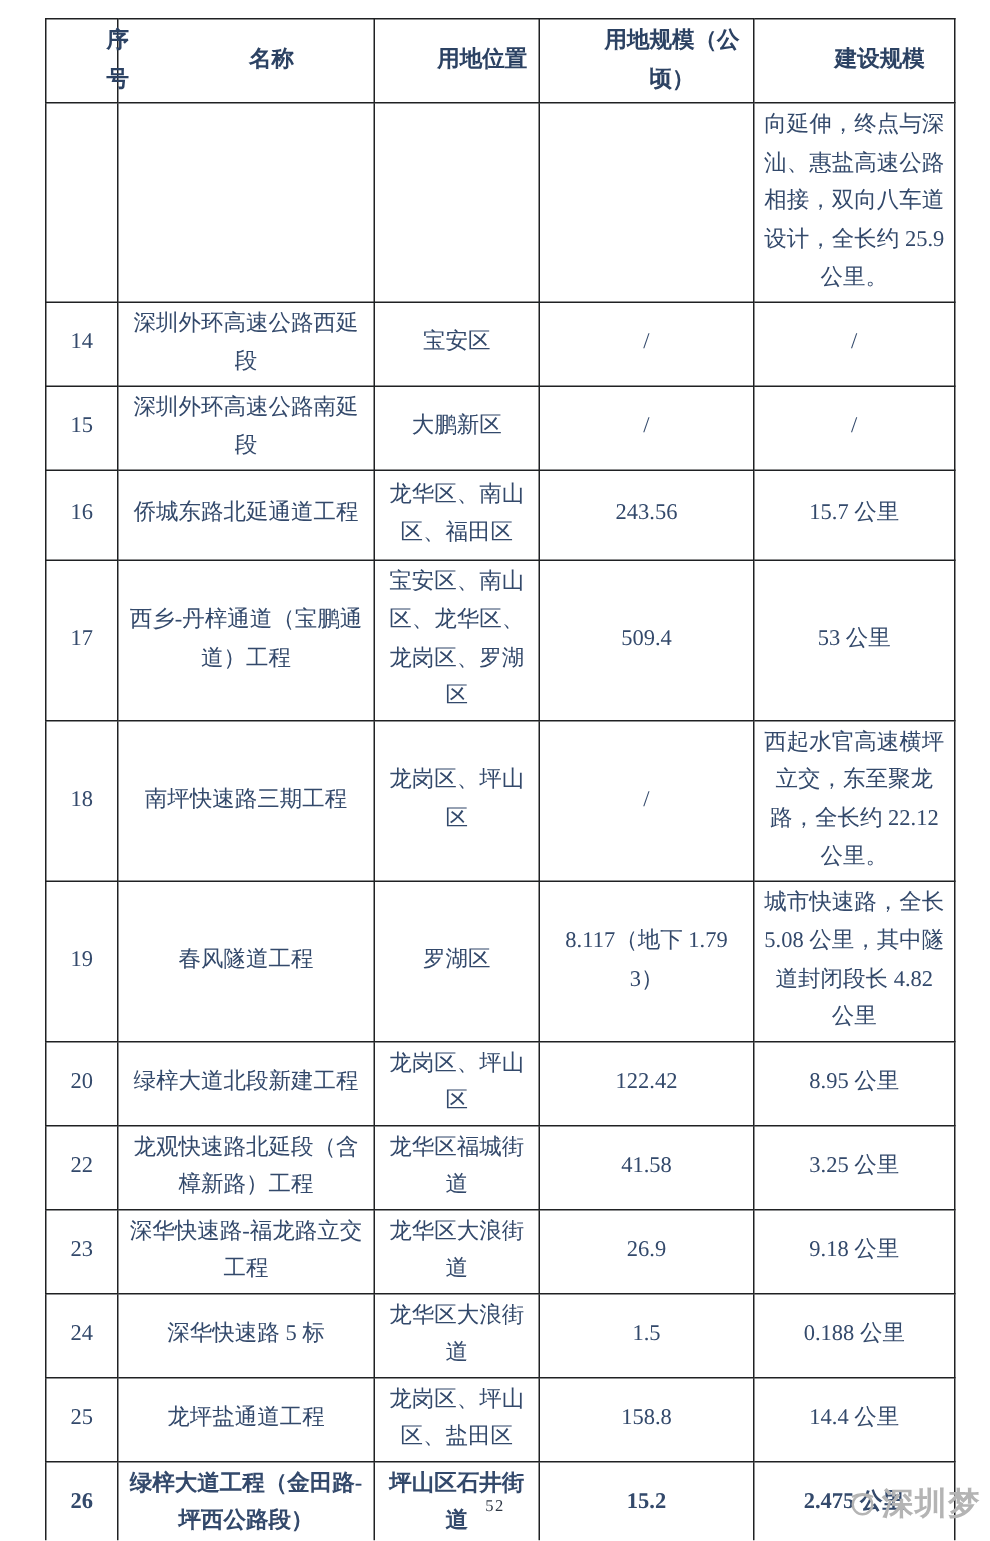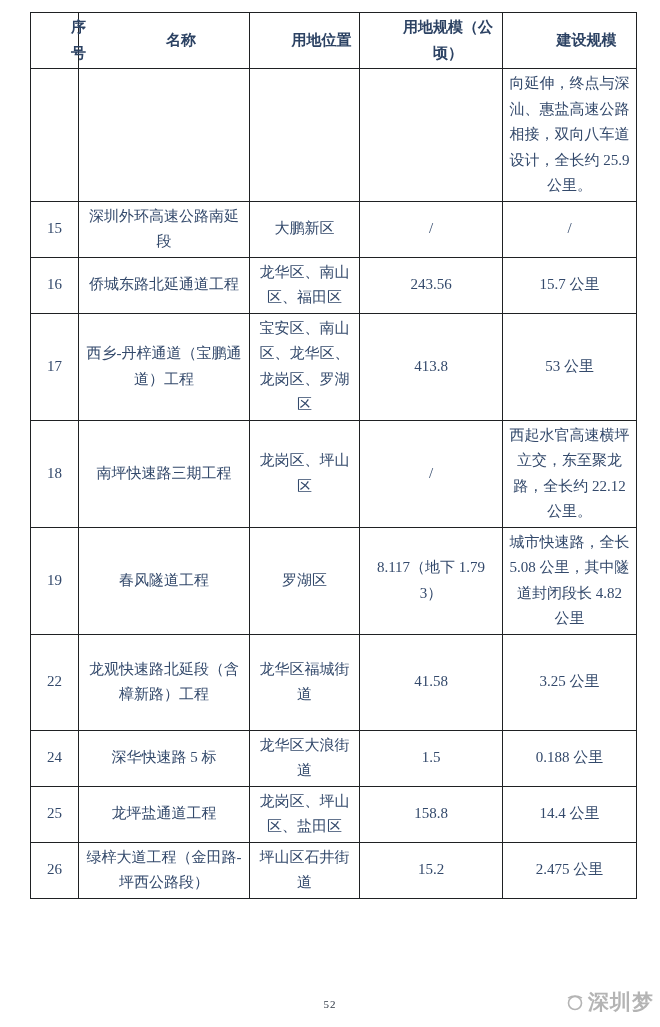--- a/index.html
+++ b/index.html
@@ -109,60 +109,81 @@
     </thead>
     <tbody>
         <tr>
           <td></td>
           <td></td>
           <td></td>
           <td></td>
           <td>向延伸，终点与深汕、惠盐高速公路相接，双向八车道设计，全长约 25.9 公里。</td>
         </tr>
         <tr>
+          <td>14</td>
+          <td>深圳外环高速公路西延段</td>
+          <td>宝安区</td>
+          <td>/</td>
+          <td>/</td>
+        </tr>
+        <tr>
           <td>15</td>
           <td>深圳外环高速公路南延段</td>
           <td>大鹏新区</td>
           <td>/</td>
           <td>/</td>
         </tr>
         <tr>
           <td>16</td>
           <td>侨城东路北延通道工程</td>
           <td>龙华区、南山区、福田区</td>
           <td>243.56</td>
           <td>15.7 公里</td>
         </tr>
         <tr>
           <td>17</td>
           <td>西乡-丹梓通道（宝鹏通道）工程</td>
           <td>宝安区、南山区、龙华区、龙岗区、罗湖区</td>
-          <td>413.8</td>
+          <td>509.4</td>
           <td>53 公里</td>
         </tr>
         <tr>
           <td>18</td>
           <td>南坪快速路三期工程</td>
           <td>龙岗区、坪山区</td>
           <td>/</td>
           <td>西起水官高速横坪立交，东至聚龙路，全长约 22.12 公里。</td>
         </tr>
         <tr>
           <td>19</td>
           <td>春风隧道工程</td>
           <td>罗湖区</td>
           <td>8.117（地下 1.793）</td>
           <td>城市快速路，全长 5.08 公里，其中隧道封闭段长 4.82 公里</td>
         </tr>
         <tr>
+          <td>20</td>
+          <td>绿梓大道北段新建工程</td>
+          <td>龙岗区、坪山区</td>
+          <td>122.42</td>
+          <td>8.95 公里</td>
+        </tr>
+        <tr>
           <td>22</td>
           <td>龙观快速路北延段（含樟新路）工程</td>
           <td>龙华区福城街道</td>
           <td>41.58</td>
           <td>3.25 公里</td>
+        </tr>
+        <tr>
+          <td>23</td>
+          <td>深华快速路-福龙路立交工程</td>
+          <td>龙华区大浪街道</td>
+          <td>26.9</td>
+          <td>9.18 公里</td>
         </tr>
         <tr>
           <td>24</td>
           <td>深华快速路 5 标</td>
           <td>龙华区大浪街道</td>
           <td>1.5</td>
           <td>0.188 公里</td>
         </tr>
         <tr>
           <td>25</td>

